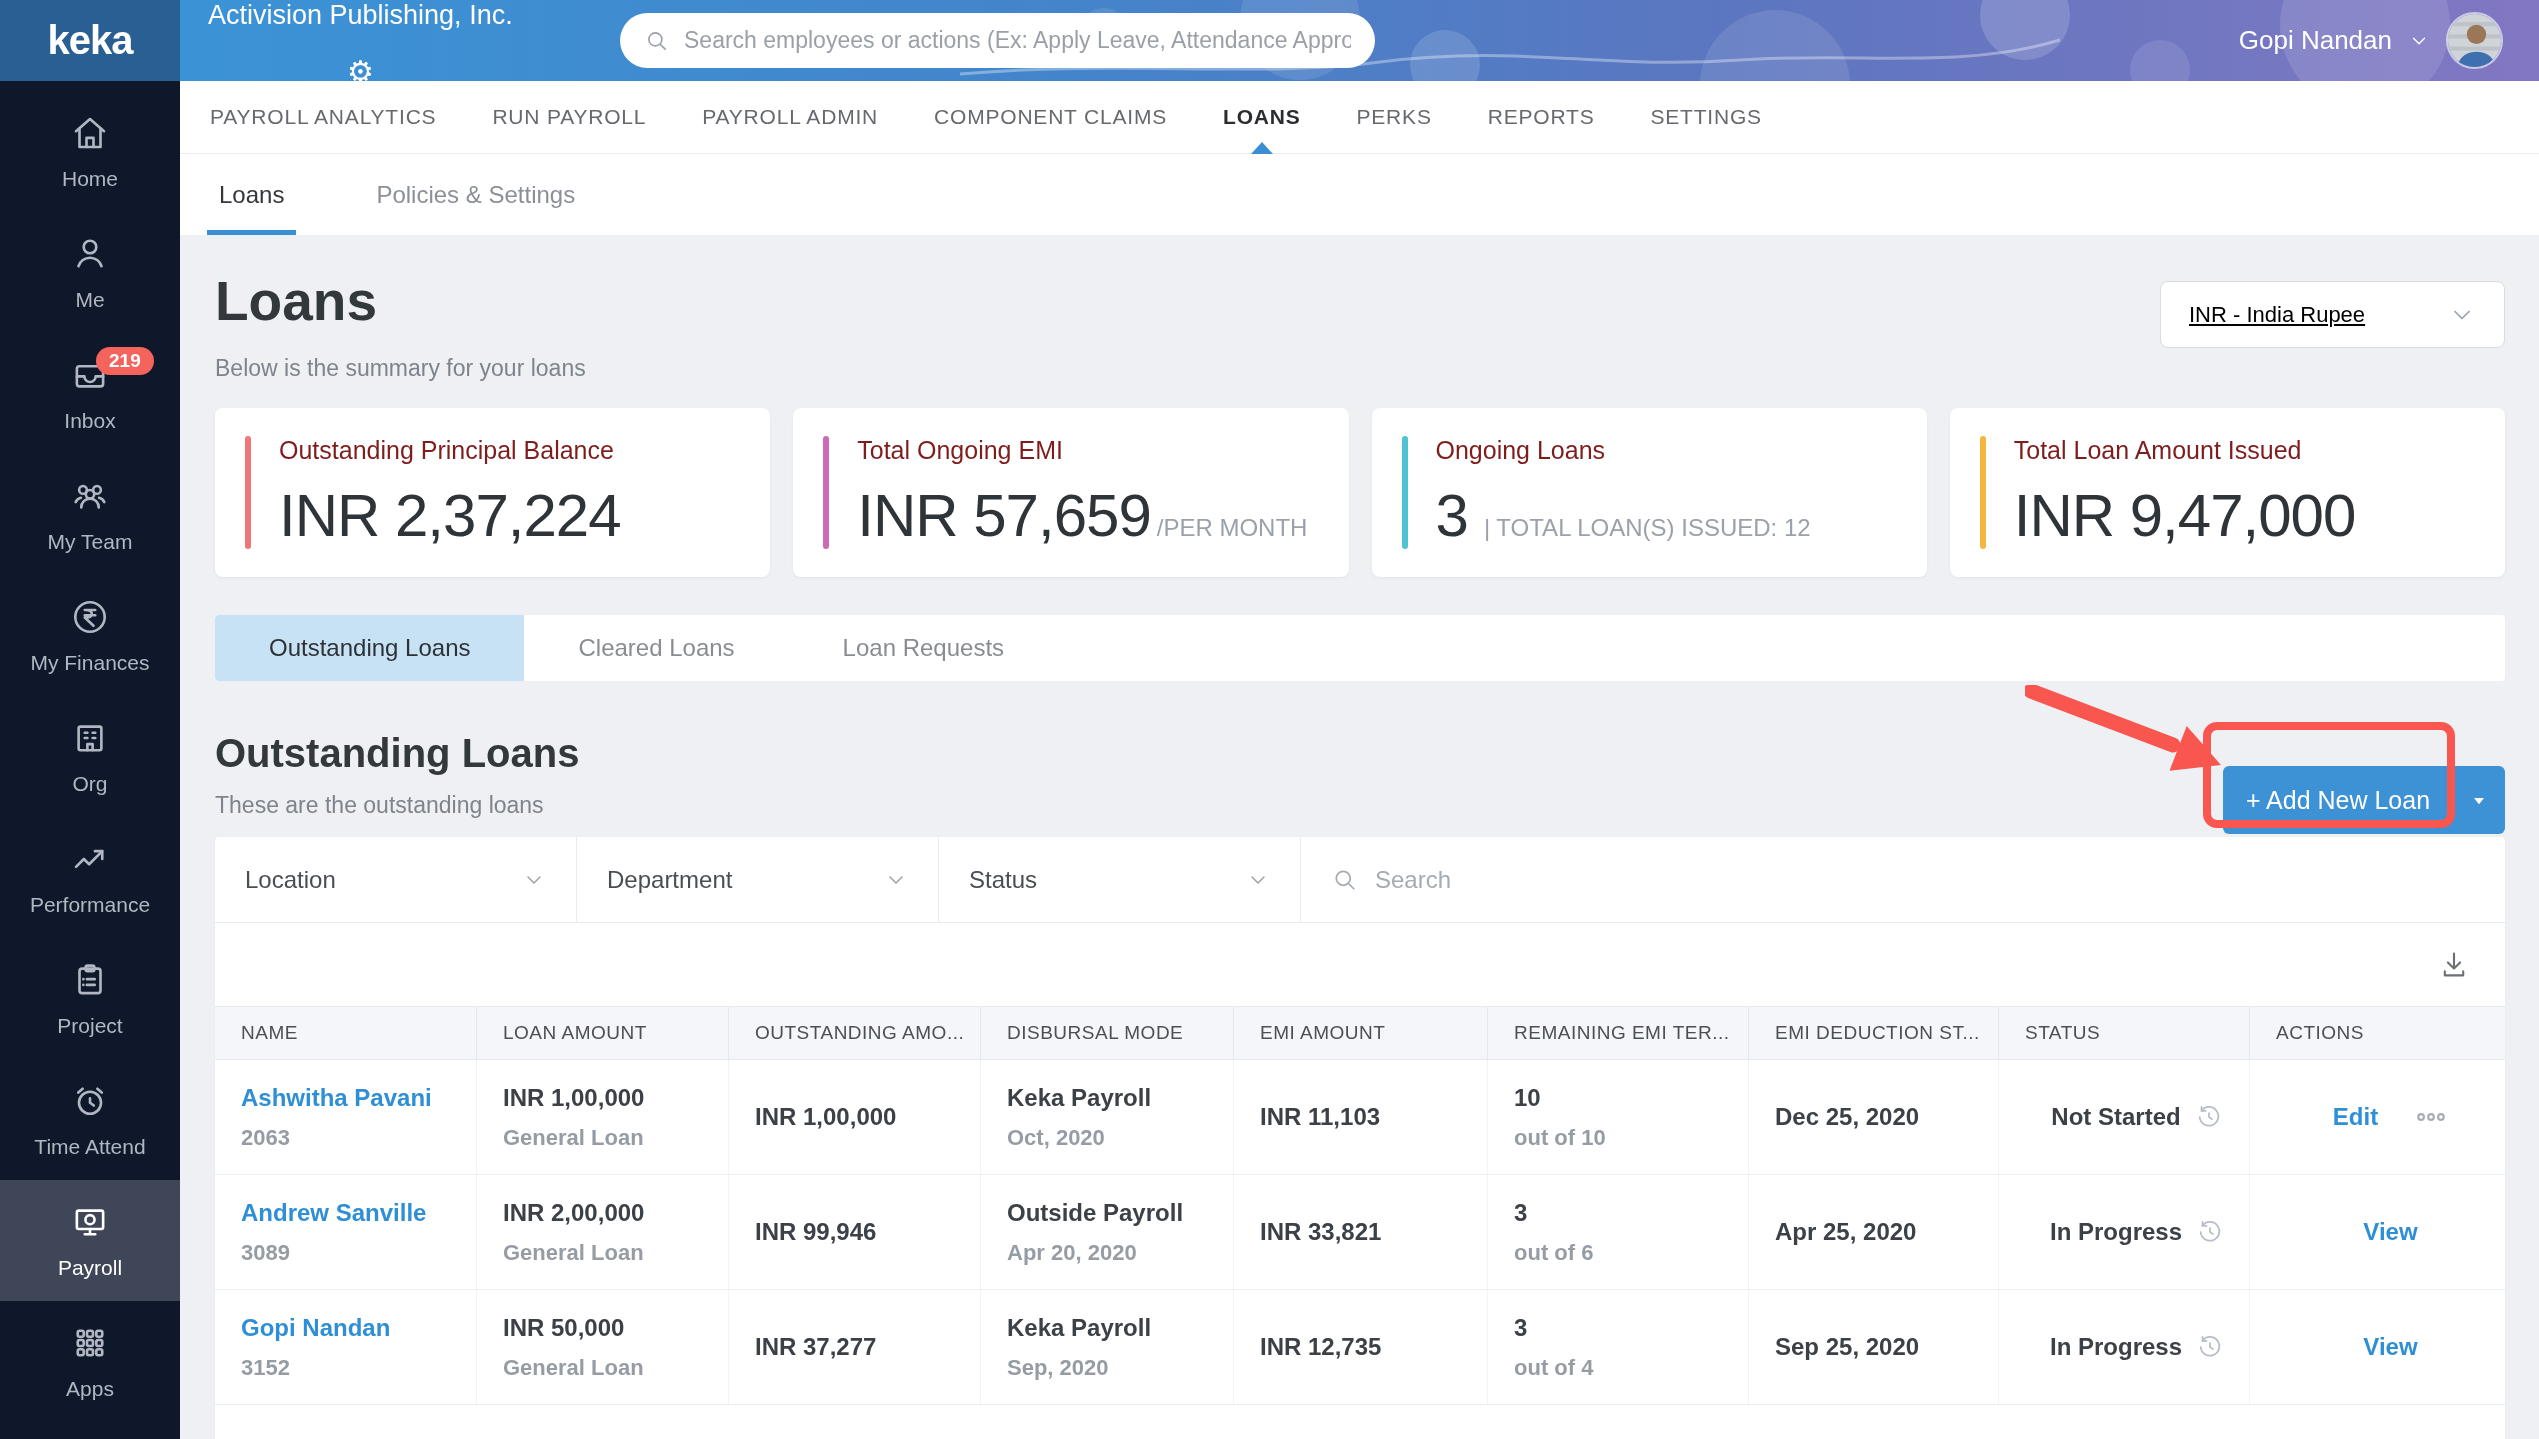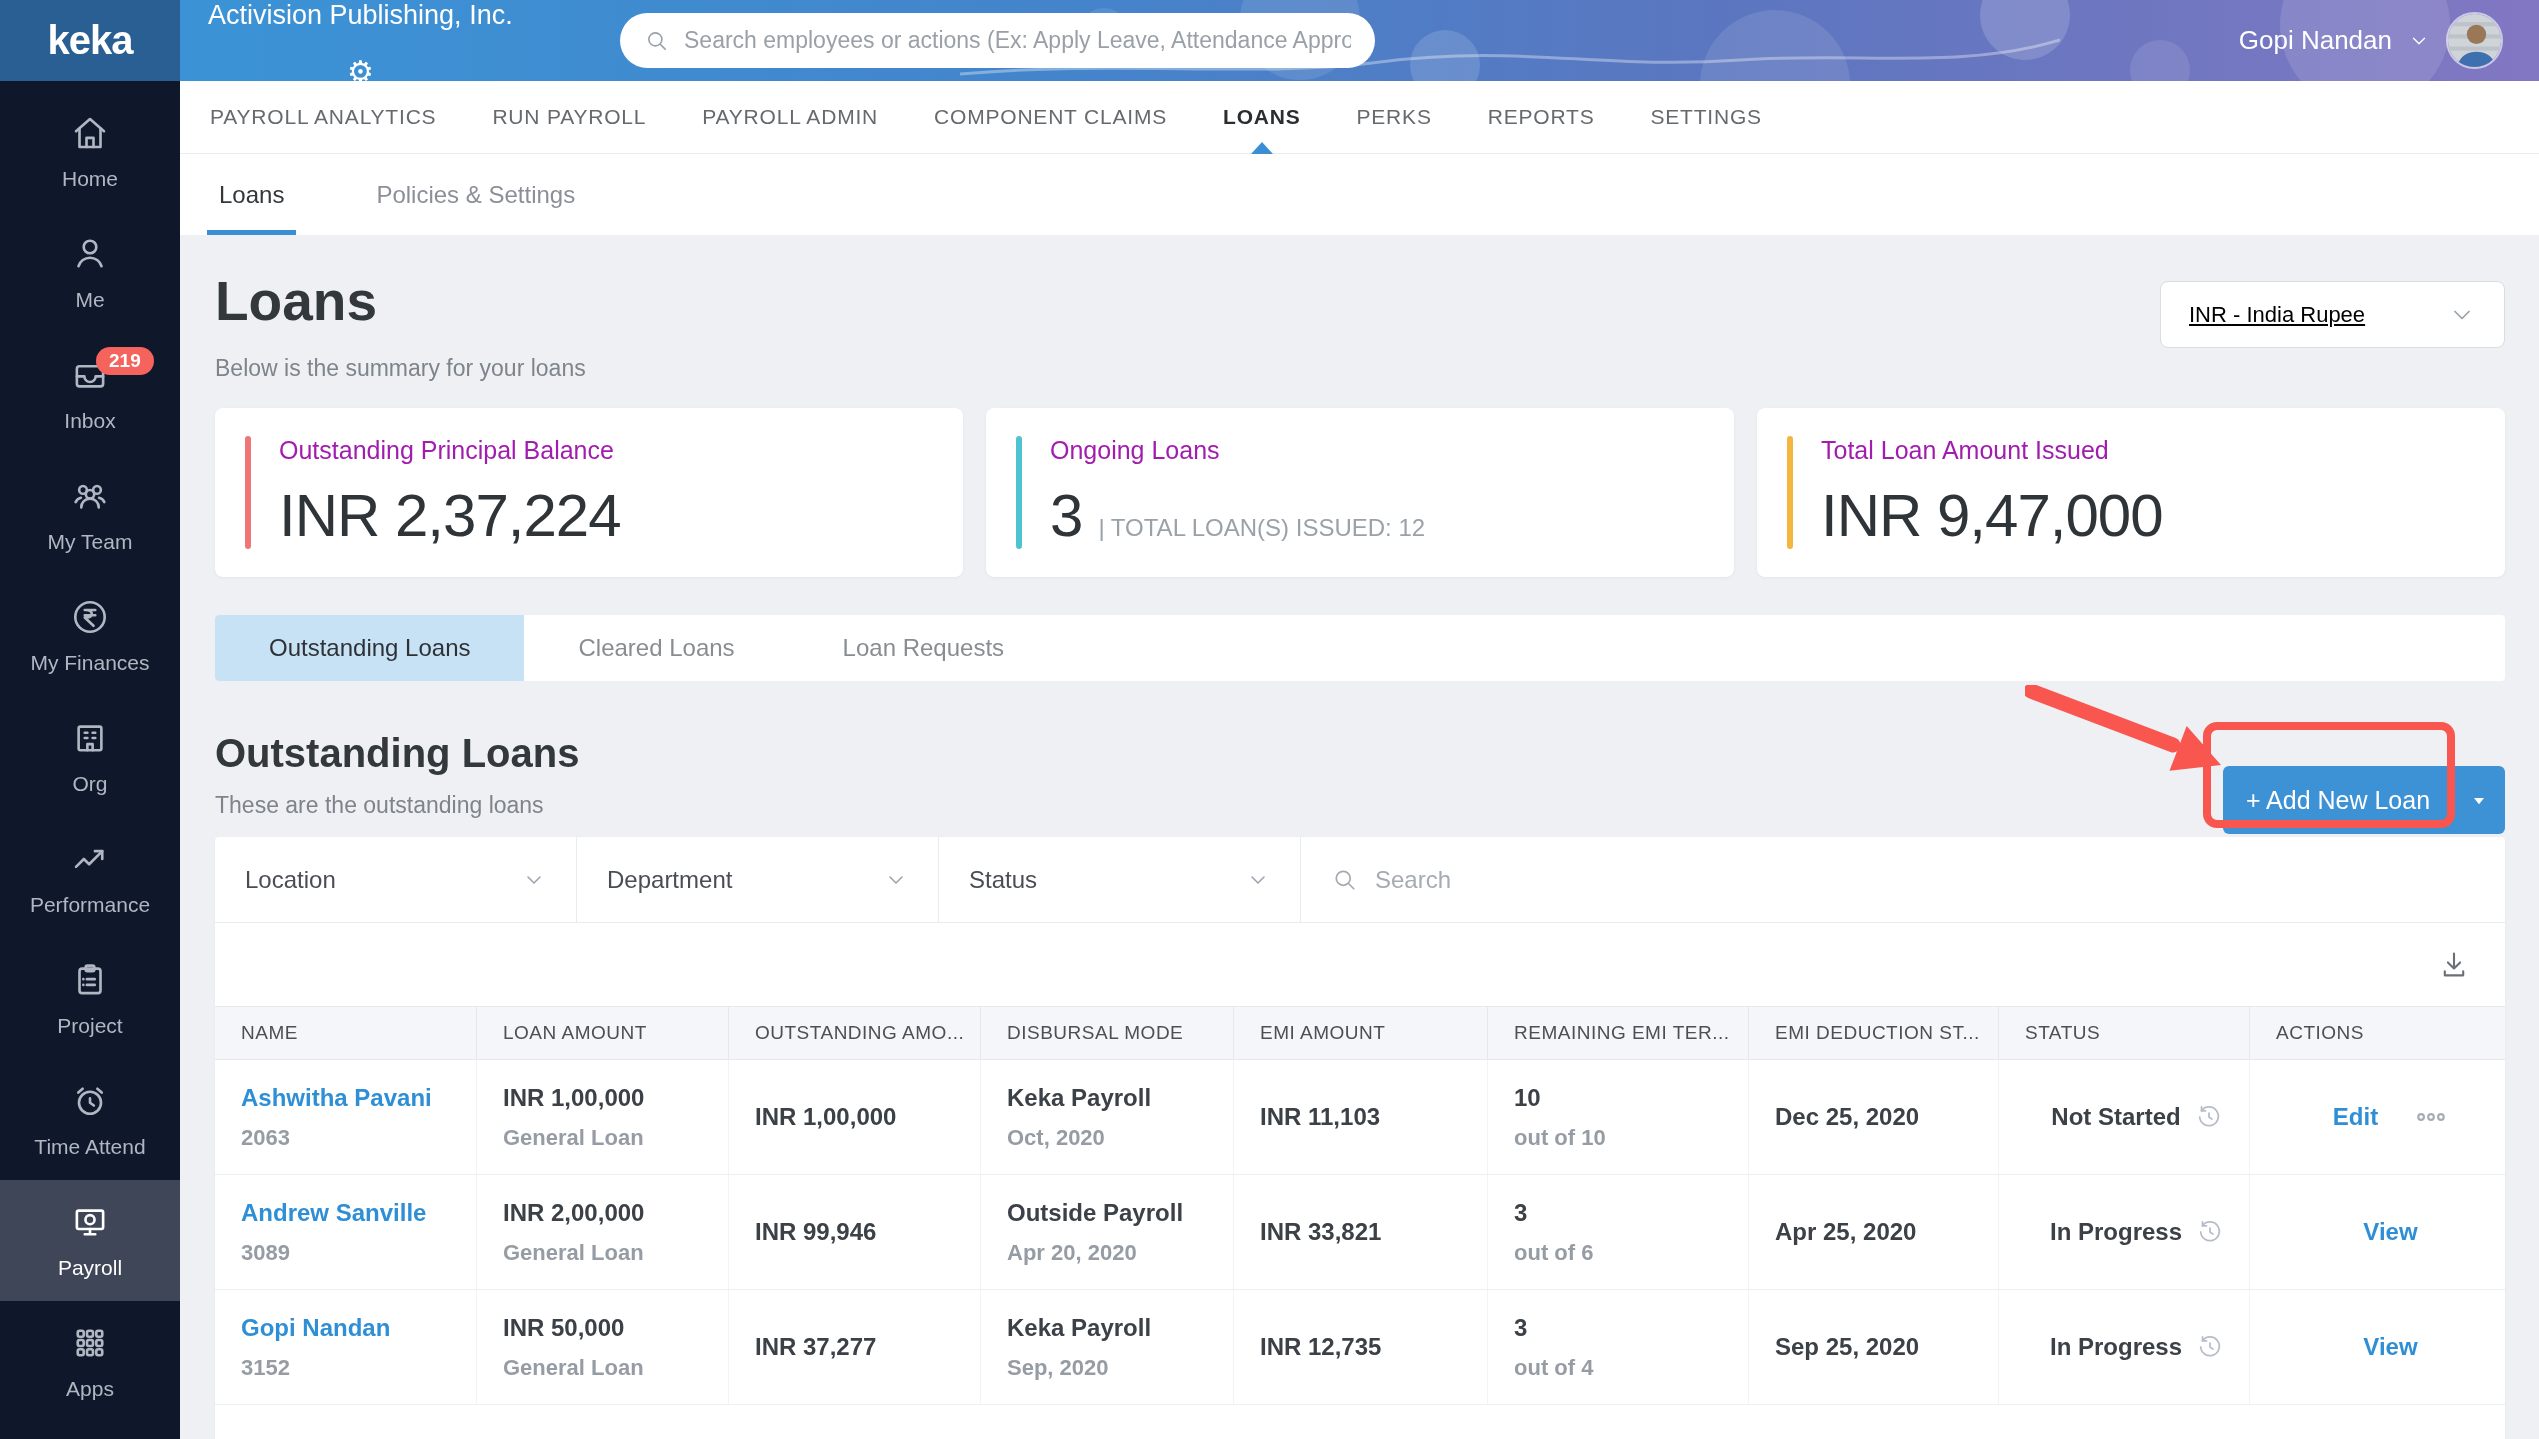--- a/index.html
+++ b/index.html
@@ -63,21 +63,21 @@
   .currency span { font-size:22px; color:#000000;text-decoration:underline; }
   .chev { color:#9aa2ad; }
 
   .cards { position:absolute; left:35px; right:34px; top:173px; height:169px; display:flex; gap:23px; }
   .card { flex:1; background:#fff; border-radius:8px; box-shadow:0 1px 3px rgba(40,50,60,0.06); position:relative; display:flex; flex-direction:column; justify-content:center; padding-left:64px; }
   .card::before { content:""; position:absolute; left:30px; top:28px; bottom:28px; width:6px; border-radius:3px; }
   .card.c0::before { background:#f07578; }
   .card.c1::before { background:#cd6ab3; }
   .card.c2::before { background:#4fc3cf; }
   .card.c3::before { background:#f4b63f; }
-  .card-label { font-size:25px; color:#a21caf; }
+  .card-label { font-size:25px; color:#7f1d1d; }
   .card-value-row { display:flex; align-items:baseline; margin-top:16px; }
   .card-value { font-size:60px; font-weight:500; color:#2f3439; letter-spacing:-1px; }
   .card-suffix { font-size:24px; color:#9ba1a8; margin-left:6px; }
 
   .loan-tabs { position:absolute; left:35px; right:34px; top:380px; height:66px; background:#fff; border-radius:4px; display:flex; }
   .ltab { font-size:24px; color:#898d92; display:flex; align-items:center; padding:0 54px; cursor:pointer; }
   .ltab.active { background:#c8e2f5; color:#2e3237; border-radius:4px 0 0 4px; }
 
   .section-head { position:absolute; left:35px; top:496px; }
   .section-title { font-size:40px; font-weight:600; color:#33383d; }
@@ -315,20 +315,27 @@
     </div>
   </div>
 
   <div class="cards">
     <div class="card c0">
       <div class="card-label">Outstanding Principal Balance</div>
       <div class="card-value-row">
           <span class="card-value">INR 2,37,224</span>
         </div>
     </div>
+    <div class="card c1">
+      <div class="card-label">Total Ongoing EMI</div>
+      <div class="card-value-row">
+          <span class="card-value">INR 57,659</span>
+          <span class="card-suffix">/PER MONTH</span>
+        </div>
+    </div>
     <div class="card c2">
       <div class="card-label">Ongoing Loans</div>
       <div class="card-value-row">
           <span class="card-value">3</span>
           <span class="card-suffix" style="margin-left:16px;">| TOTAL LOAN(S) ISSUED: 12</span>
         </div>
     </div>
     <div class="card c3">
       <div class="card-label">Total Loan Amount Issued</div>
       <div class="card-value-row">

